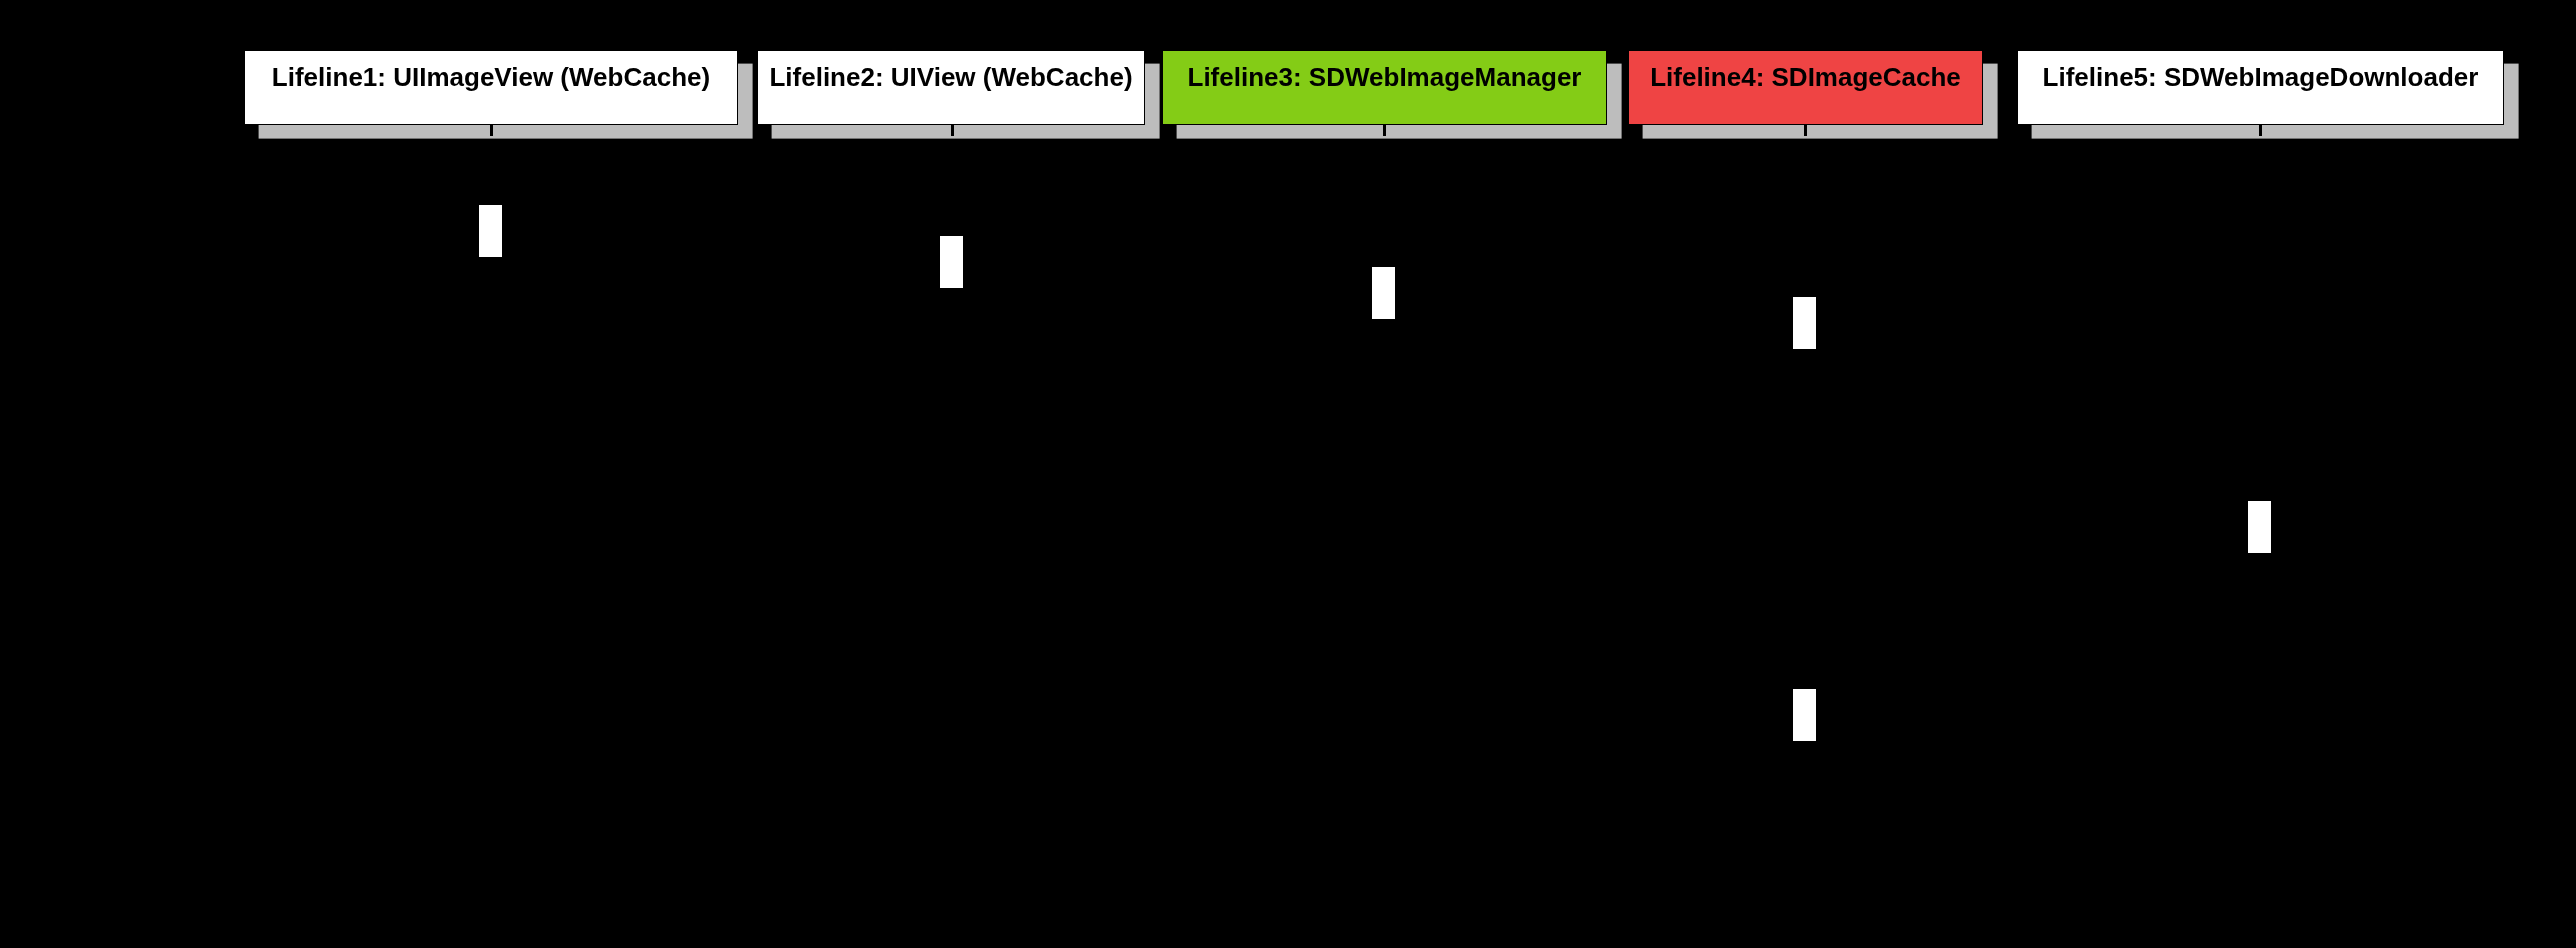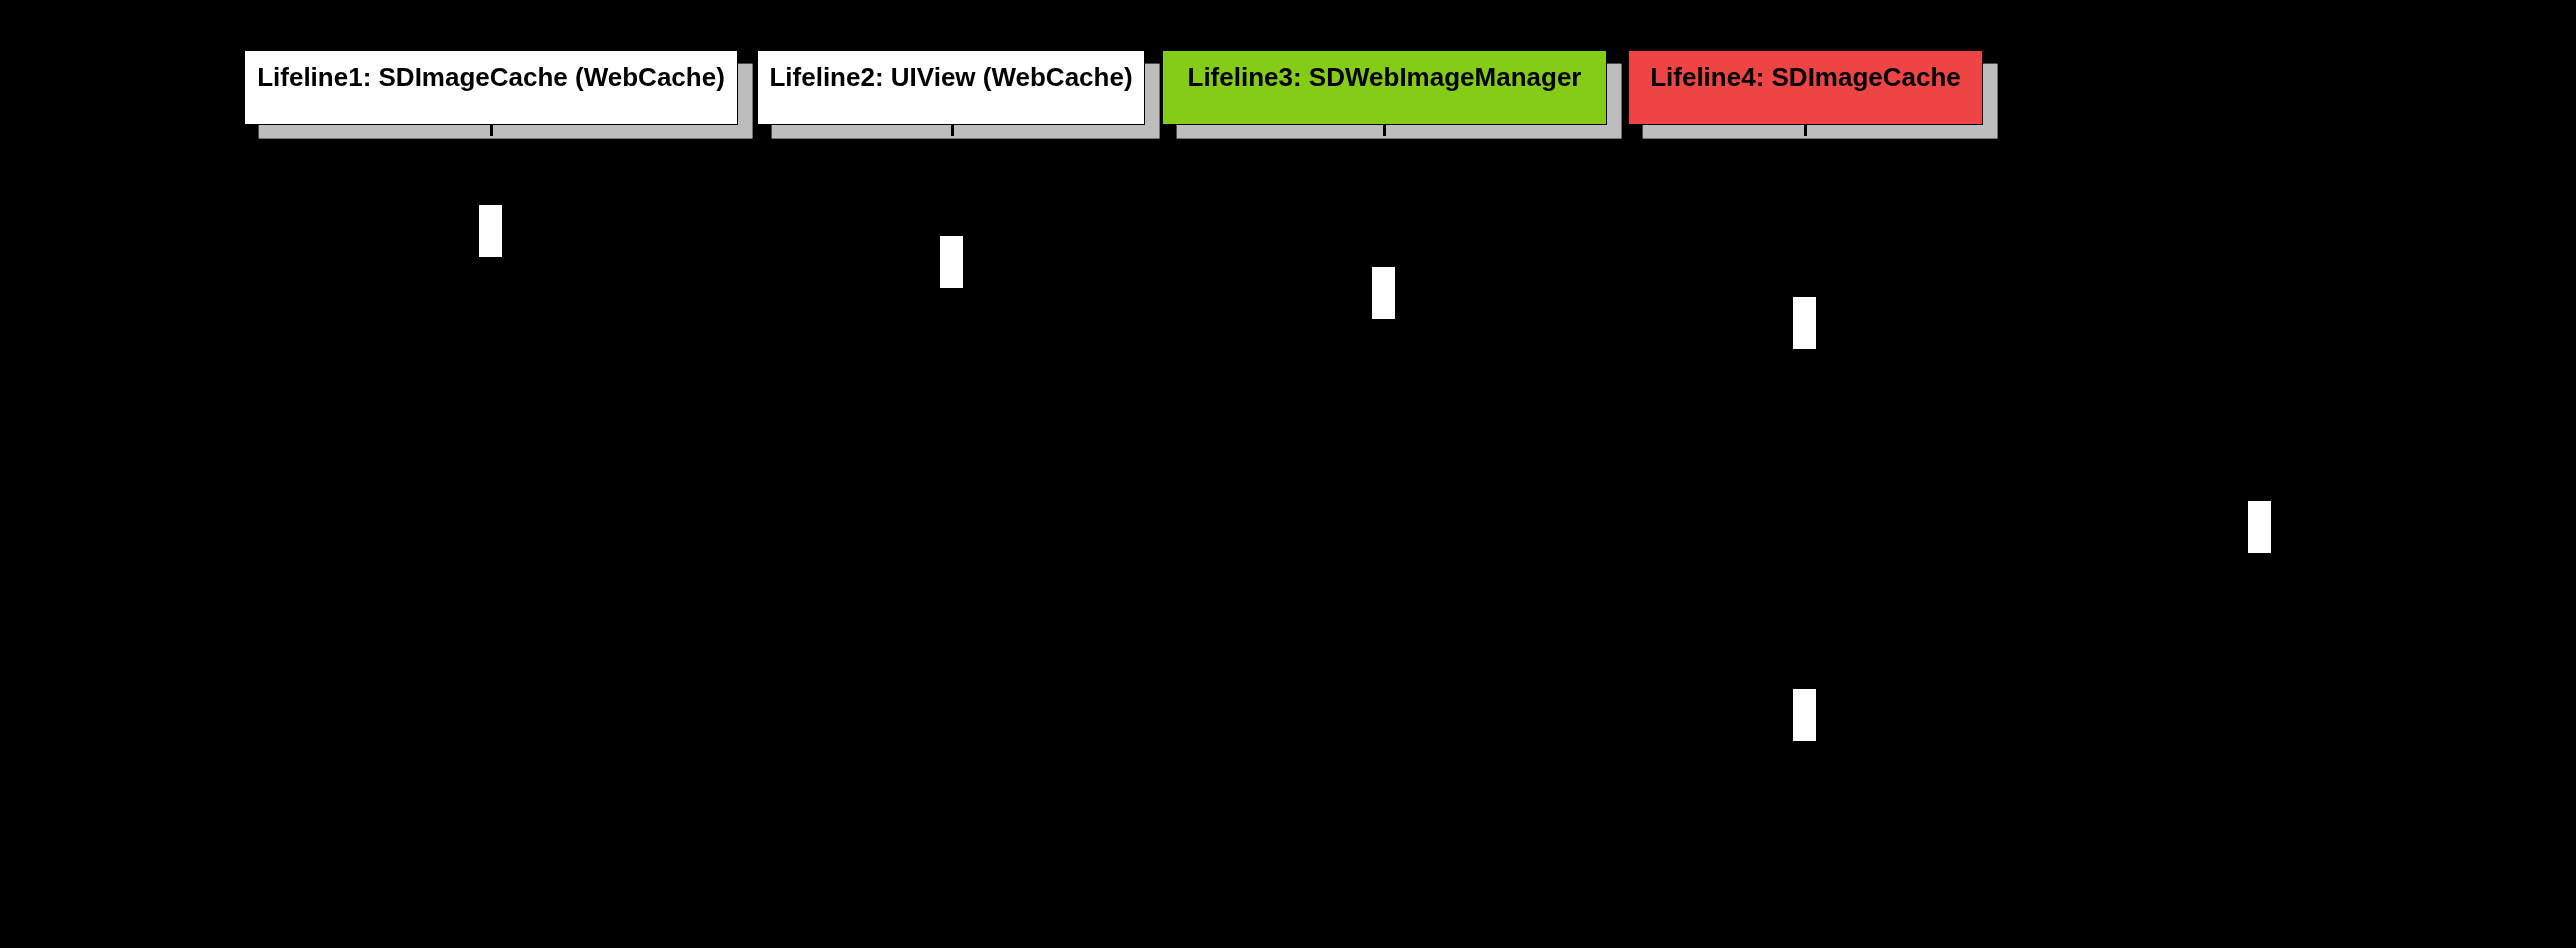--- a/index.html
+++ b/index.html
@@ -43,35 +43,38 @@
     background: #ffffff;
     z-index: 3;
   }
 </style>
 </head>
 <body>
 
 <div class="canvas" id="canvas" style="width: 2576px; height: 949px; background: rgb(0, 0, 0);">
     <div class="lifeline-line" style="left: 124px; top: 124px; width: 2.9px; height: 799px; background-image: repeating-linear-gradient(rgb(0, 0, 0) 0px, rgb(0, 0, 0) 11.7px, transparent 11.7px, transparent 20.4px);"></div>
     <div class="lifeline-head" style="left: 244px; top: 50px; width: 494px; height: 75px; background: rgb(255, 255, 255); border-color: rgb(0, 0, 0); box-shadow: rgb(189, 189, 189) 14.6px 13.6px 0px;">
-      <span class="label" style="color: rgb(0, 0, 0);">Lifeline1: SDImageCache (WebCache)</span>
+      <span class="label" style="color: rgb(0, 0, 0);">Lifeline1: UIImageView (WebCache)</span>
     </div>
     <div class="lifeline-line" style="left: 490px; top: 124px; width: 2.9px; height: 799px; background-image: repeating-linear-gradient(rgb(0, 0, 0) 0px, rgb(0, 0, 0) 11.7px, transparent 11.7px, transparent 20.4px);"></div>
     <div class="lifeline-head" style="left: 757px; top: 50px; width: 388px; height: 75px; background: rgb(255, 255, 255); border-color: rgb(0, 0, 0); box-shadow: rgb(189, 189, 189) 14.6px 13.6px 0px;">
       <span class="label" style="color: rgb(0, 0, 0);">Lifeline2: UIView (WebCache)</span>
     </div>
     <div class="lifeline-line" style="left: 951px; top: 124px; width: 2.9px; height: 799px; background-image: repeating-linear-gradient(rgb(0, 0, 0) 0px, rgb(0, 0, 0) 11.7px, transparent 11.7px, transparent 20.4px);"></div>
     <div class="lifeline-head" style="left: 1162px; top: 50px; width: 445px; height: 75px; background: #84cc16; border-color: rgb(0, 0, 0); box-shadow: rgb(189, 189, 189) 14.6px 13.6px 0px;">
       <span class="label" style="color: rgb(0, 0, 0);">Lifeline3: SDWebImageManager</span>
     </div>
     <div class="lifeline-line" style="left: 1383px; top: 124px; width: 2.9px; height: 799px; background-image: repeating-linear-gradient(rgb(0, 0, 0) 0px, rgb(0, 0, 0) 11.7px, transparent 11.7px, transparent 20.4px);"></div>
     <div class="lifeline-head" style="left: 1628px; top: 50px; width: 355px; height: 75px; background: #ef4444; border-color: rgb(0, 0, 0); box-shadow: rgb(189, 189, 189) 14.6px 13.6px 0px;">
       <span class="label" style="color: rgb(0, 0, 0);">Lifeline4: SDImageCache</span>
     </div>
     <div class="lifeline-line" style="left: 1804px; top: 124px; width: 2.9px; height: 799px; background-image: repeating-linear-gradient(rgb(0, 0, 0) 0px, rgb(0, 0, 0) 11.7px, transparent 11.7px, transparent 20.4px);"></div>
+    <div class="lifeline-head" style="left: 2017px; top: 50px; width: 487px; height: 75px; background: rgb(255, 255, 255); border-color: rgb(0, 0, 0); box-shadow: rgb(189, 189, 189) 14.6px 13.6px 0px;">
+      <span class="label" style="color: rgb(0, 0, 0);">Lifeline5: SDWebImageDownloader</span>
+    </div>
     <div class="lifeline-line" style="left: 2259px; top: 124px; width: 2.9px; height: 799px; background-image: repeating-linear-gradient(rgb(0, 0, 0) 0px, rgb(0, 0, 0) 11.7px, transparent 11.7px, transparent 20.4px);"></div>
     <div class="activation-bar" style="left: 479px; top: 205px; width: 23px; height: 52px; background: rgb(255, 255, 255);"></div>
     <div class="activation-bar" style="left: 940px; top: 236px; width: 23px; height: 52px; background: rgb(255, 255, 255);"></div>
     <div class="activation-bar" style="left: 1372px; top: 267px; width: 23px; height: 52px; background: rgb(255, 255, 255);"></div>
     <div class="activation-bar" style="left: 1793px; top: 297px; width: 23px; height: 52px; background: rgb(255, 255, 255);"></div>
     <div class="activation-bar" style="left: 2248px; top: 501px; width: 23px; height: 52px; background: rgb(255, 255, 255);"></div>
     <div class="activation-bar" style="left: 1793px; top: 689px; width: 23px; height: 52px; background: rgb(255, 255, 255);"></div>
   </div>
 
 

